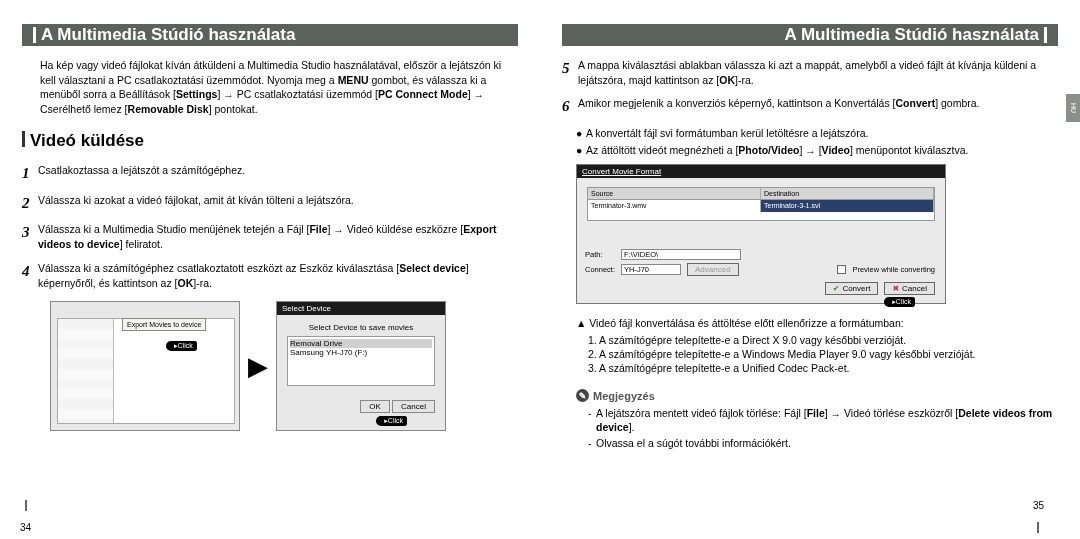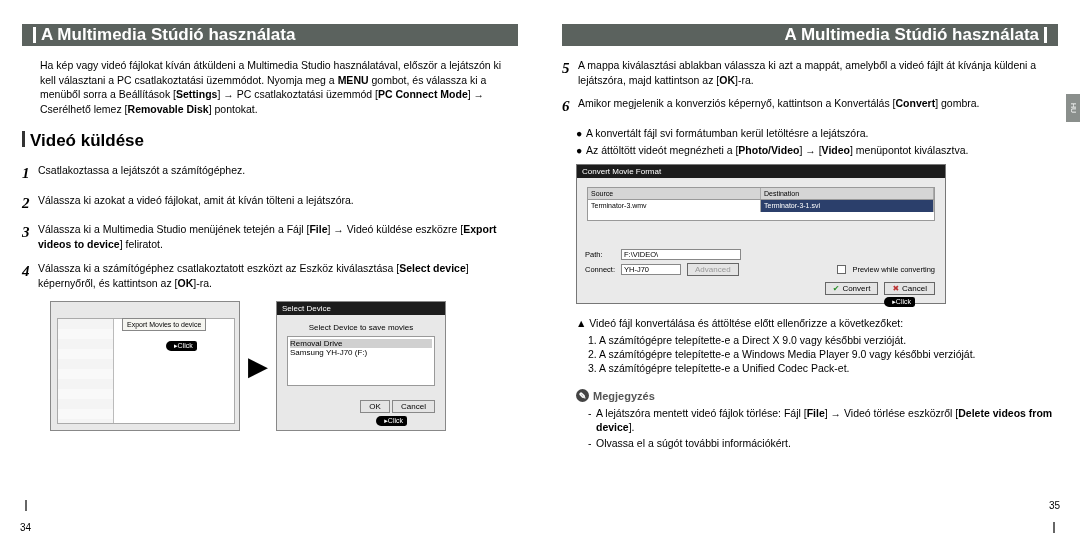--- a/index.html
+++ b/index.html
@@ -29,21 +29,21 @@
   .arrow-right { font-size: 26px; color: #000; }
   .shot2 { width: 170px; height: 130px; }
   .shot2-title { background: #1c1c1c; color: #fff; font-size: 8px; padding: 2px 5px; }
   .shot2-body { padding: 8px 10px; }
   .shot2-label { font-size: 8px; text-align: center; margin-bottom: 4px; }
   .shot2-list { border: 1px solid #999; background: #fff; height: 50px; font-size: 8px; padding: 2px; }
   .shot2-list div:first-child { background: #d0d0d0; }
   .shot2-btns { text-align: right; margin-top: 14px; font-size: 8px; }
   .shot2-btn { display: inline-block; border: 1px solid #888; background: #e4e4e4; padding: 1px 8px; font-size: 8px; }
   .shot3 { width: 370px; height: 140px; margin: 6px 0 0 14px; background: #eaeaea; border: 1px solid #777; position: relative; }
-  .shot3-title { background: #1c1c1c; color: #fff; font-size: 8px; padding: 2px 5px; }
+  .shot3-title { background: #1c1c1c; color: #fff; font-size: 8px; padding: 2px 5px; text-decoration: underline; }
   .shot3-cols { position: absolute; top: 22px; left: 10px; right: 10px; background: #fff; border: 1px solid #999; height: 34px; font-size: 7px; }
   .shot3-colrow { display: flex; height: 12px; }
   .shot3-cell { flex: 1; border-right: 1px solid #aaa; padding: 0 3px; line-height: 12px; }
   .shot3-head { background: #d5d5d5; border-bottom: 1px solid #999; }
   .shot3-bottom { position: absolute; left: 8px; right: 10px; bottom: 8px; font-size: 7.5px; }
   .shot3-row { display: flex; align-items: center; margin-top: 3px; }
   .shot3-lbl { width: 36px; }
   .shot3-input { border: 1px solid #888; background: #fff; height: 11px; display: inline-block; }
   .shot3-chk { margin-left: auto; display: flex; align-items: flex-end; gap: 6px; }
   .shot3-footer { display: flex; justify-content: flex-end; gap: 6px; margin-top: 6px; }
@@ -51,21 +51,21 @@
   .shot3-click { position: absolute; right: 30px; bottom: -4px; background: #000; color: #fff; font-size: 7px; padding: 1px 4px 1px 8px; border-radius: 7px 3px 3px 7px; }
   .check-block { font-size: 10.5px; line-height: 1.35; margin: 12px 0 0 14px; }
   .check-title { margin-bottom: 3px; }
   .check-line { margin-left: 12px; }
   .note-title { font-size: 11px; font-weight: bold; color: #555; margin: 14px 0 4px 14px; display: flex; align-items: center; gap: 4px; }
   .note-icon { width: 13px; height: 13px; border-radius: 50%; background: #444; color: #fff; font-size: 9px; display: inline-flex; align-items: center; justify-content: center; font-style: normal; }
   .note-line { font-size: 10.5px; line-height: 1.35; margin: 0 0 1px 26px; display: flex; }
   .note-dash { width: 8px; flex-shrink: 0; }
   .pgnum { position: absolute; bottom: 6px; font-size: 10px; flex-direction: column; }
   .pgnum-left { left: 20px; display: flex; align-items: center; }
-  .pgnum-right { right: 20px; display: flex; align-items: center; }
+  .pgnum-right { right: 36px; display: flex; align-items: center; }
   .pgbar { width: 2px; height: 11px; background: #666; }
   .side-tab { position: absolute; right: 0; top: 94px; width: 14px; height: 28px; background: #8a8f8c; color: #fff; font-size: 7px; writing-mode: vertical-rl; display: flex; align-items: center; justify-content: center; }
   .click-badge { background: #000; color: #fff; font-size: 7px; padding: 1px 4px 1px 8px; border-radius: 7px 3px 3px 7px; }
 </style>
 </head>
 <body>
 
 <div class="page-container">
 
   <div class="page">
@@ -195,21 +195,21 @@
           <span class="shot3-btn">
               <span style="color:#b33">✖</span>
               <span>Cancel</span>
             </span>
         </div>
       </div>
       <div class="shot3-click">▸<span>Click</span></div>
     </div>
 
     <div class="check-block">
-      <div class="check-title">▲ Videó fájl konvertálása és áttöltése előtt ellenőrizze a következőket:</div>
+      <div class="check-title">▲ Videó fájl konvertálása és áttöltése előtt ellenőrizze a formátumban:</div>
       <div class="check-line">1. A számítógépre telepítette-e a Direct X 9.0 vagy későbbi verzióját.</div>
       <div class="check-line">2. A számítógépre telepítette-e a Windows Media Player 9.0 vagy későbbi verzióját.</div>
       <div class="check-line">3. A számítógépre telepítette-e a Unified Codec Pack-et.</div>
     </div>
 
     <div class="note-title">
       <span class="note-icon">✎</span>
       <span>Megjegyzés</span>
     </div>
     <div class="note-line">

